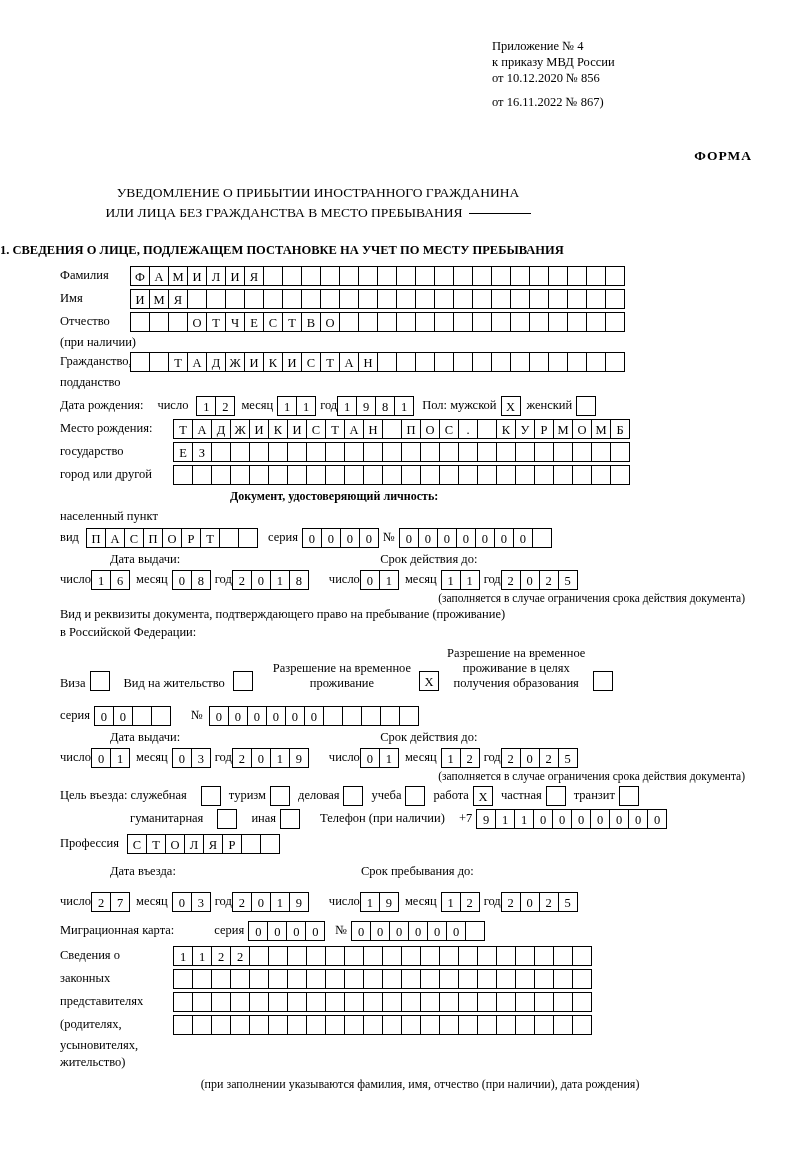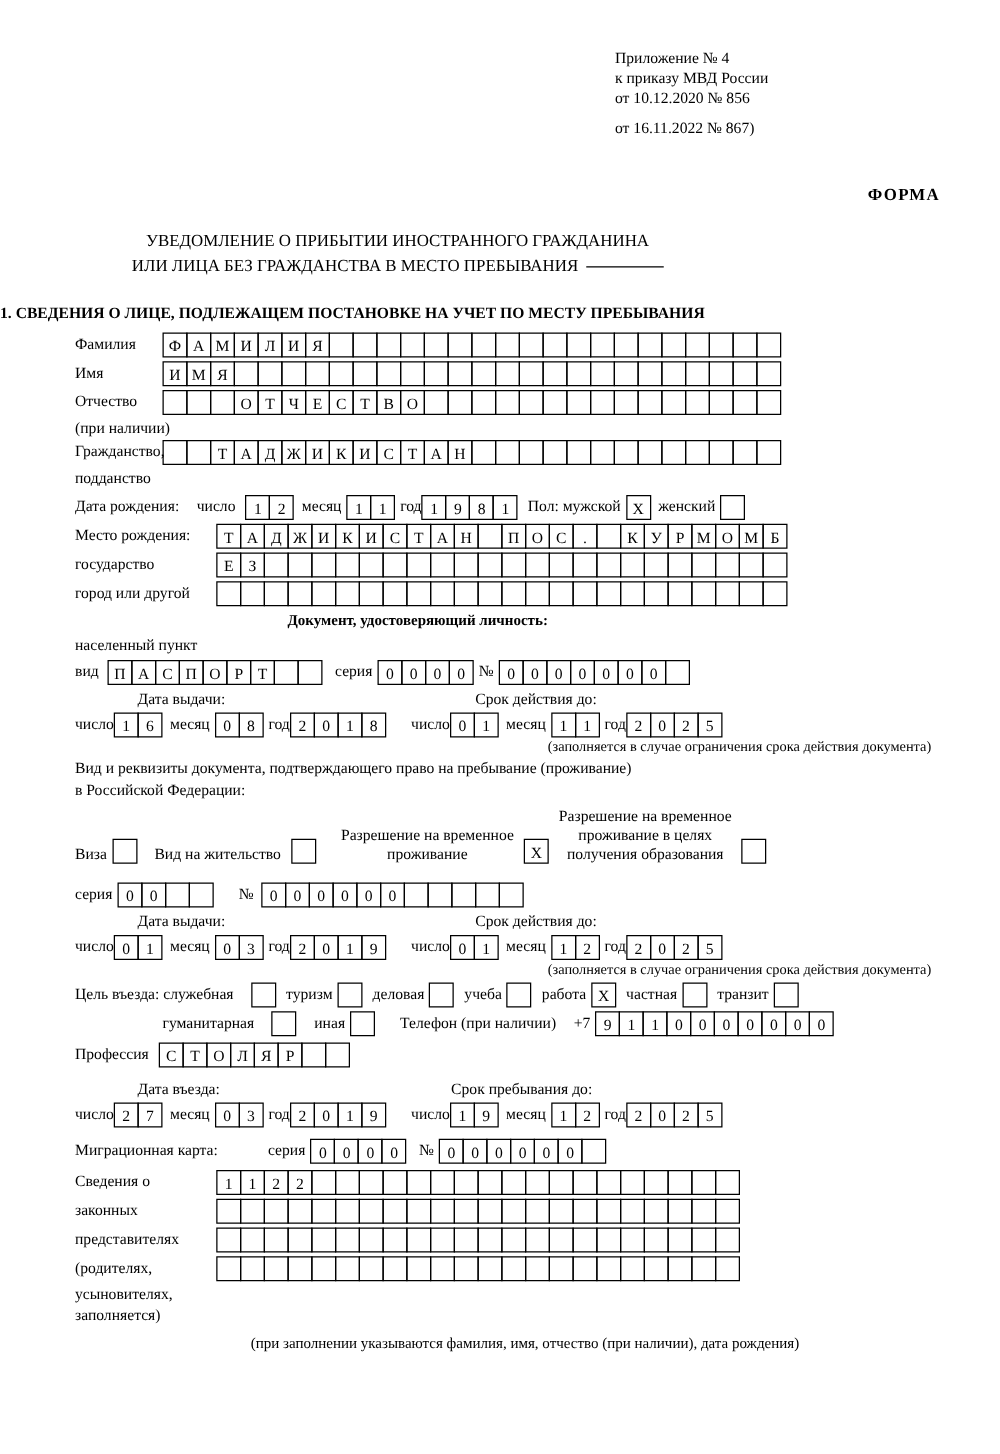--- a/index.html
+++ b/index.html
@@ -683,21 +683,21 @@
           <span class="cell">Т</span>
           <span class="cell">О</span>
           <span class="cell">Л</span>
           <span class="cell">Я</span>
           <span class="cell">Р</span>
           <span class="cell"></span>
           <span class="cell"></span>
         </span>
     </div>
 
-    <div class="row" style="padding-left:110px;margin-bottom:1px;margin-top:8px;min-height:18px">
+    <div class="row" style="padding-left:110px;margin-bottom:11px;margin-top:8px;min-height:18px">
       <span class="lbl">Дата въезда:</span>
       <span style="width:185px"></span>
       <span class="lbl">Срок пребывания до:</span>
     </div>
 
     <div class="row">
       <span class="lbl">число</span>
       <span class="boxes" id="bx-eday">
           <span class="cell first">2</span>
           <span class="cell">7</span>
@@ -871,19 +871,19 @@
           <span class="cell"></span>
           <span class="cell"></span>
           <span class="cell"></span>
           <span class="cell"></span>
         </span>
     </div>
     <div class="row" style="min-height:17px;margin-bottom:0">
       <span class="lbl">усыновителях,</span>
     </div>
     <div class="row" style="min-height:17px;margin-bottom:0">
-      <span class="lbl">заполняется)</span>
+      <span class="lbl">жительство)</span>
     </div>
 
     <div class="bottomnote">(при заполнении указываются фамилия, имя, отчество (при наличии), дата рождения)</div>
 
   </div>
 </div>
 
 </body></html>

